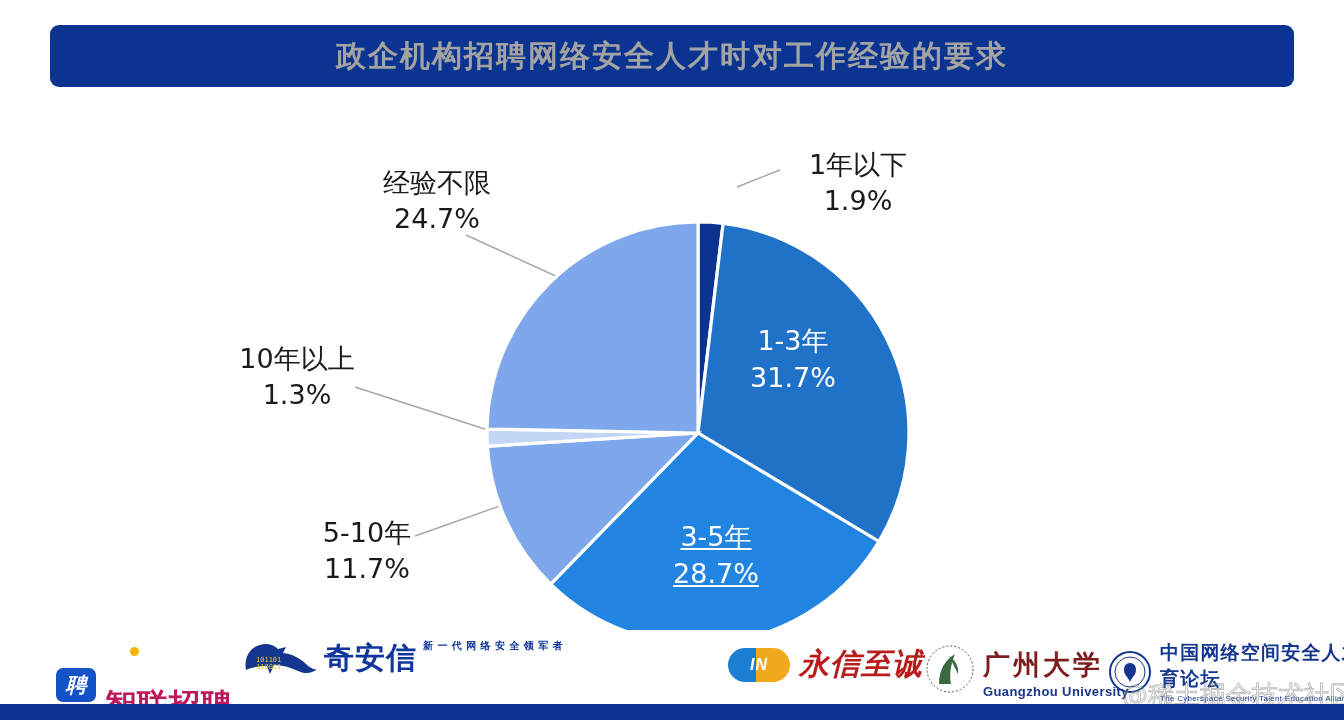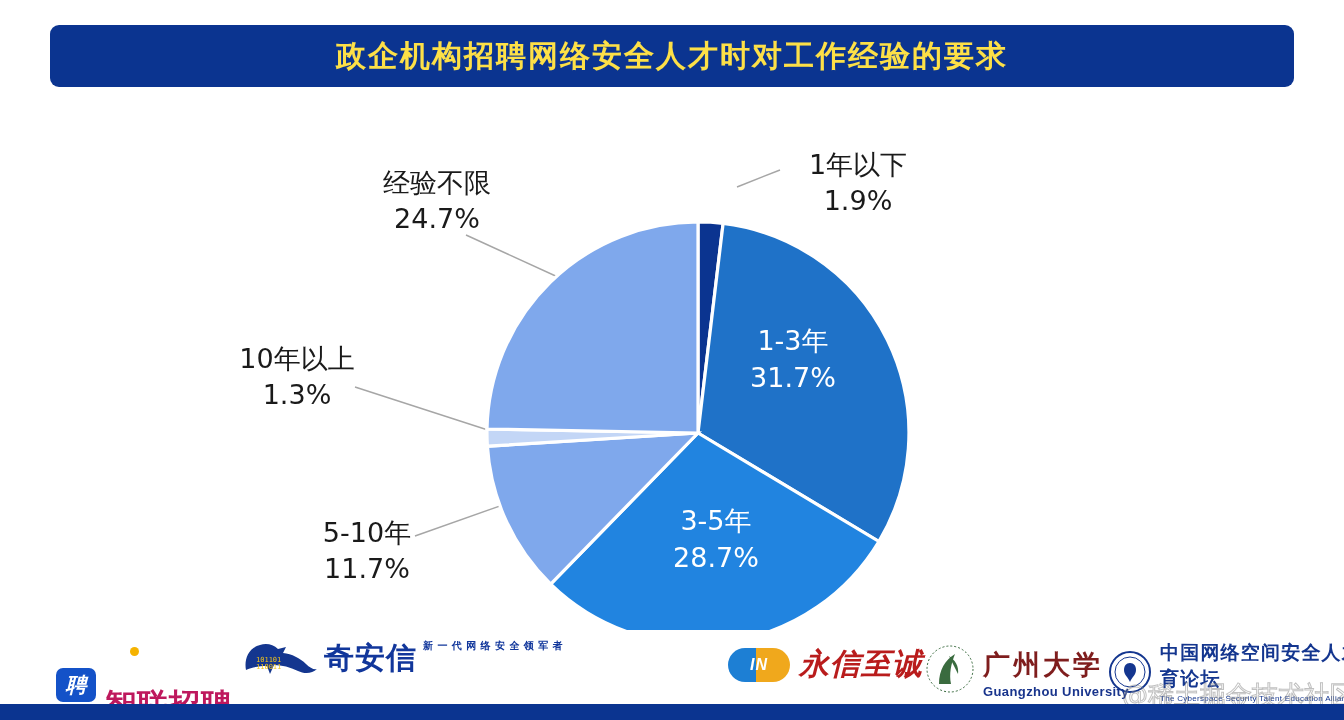--- a/index.html
+++ b/index.html
@@ -22,21 +22,21 @@
     top: 25px;
     width: 1244px;
     height: 62px;
     background: #0b3490;
     border-radius: 9px;
     display: flex;
     align-items: center;
     justify-content: center;
   }
   #title-text {
-    color: #fde047;
+    color: #a3a3a3;
     font-size: 30px;
     font-weight: bold;
     letter-spacing: 2px;
     white-space: nowrap;
   }
 
   
   #chart-area {
     position: absolute;
     left: 0;
@@ -73,21 +73,21 @@
   }
   .inside-label .lbl-name { display: block; }
   .inside-label .lbl-pct  { display: block; }
 
   
   #label-wujingyan  { left: 368px; top: 70px;  text-align: center; width: 138px; }
   #label-over10     { left: 232px; top: 246px; text-align: center; width: 130px; }
   #label-5to10      { left: 306px; top: 420px; text-align: center; width: 122px; }
   #label-under1     { left: 792px; top: 52px;  text-align: center; width: 132px; }
   #label-1to3       { left: 730px; top: 228px; width: 126px; }
-  #label-3to5       { left: 653px; top: 408px; width: 126px; }
+  #label-3to5       { left: 653px; top: 424px; width: 126px; text-decoration: underline; }
 
   
   #footer {
     position: absolute;
     left: 0;
     top: 632px;
     width: 1344px;
     height: 72px;
   }
   .logo { position: absolute; display: flex; align-items: center; }

